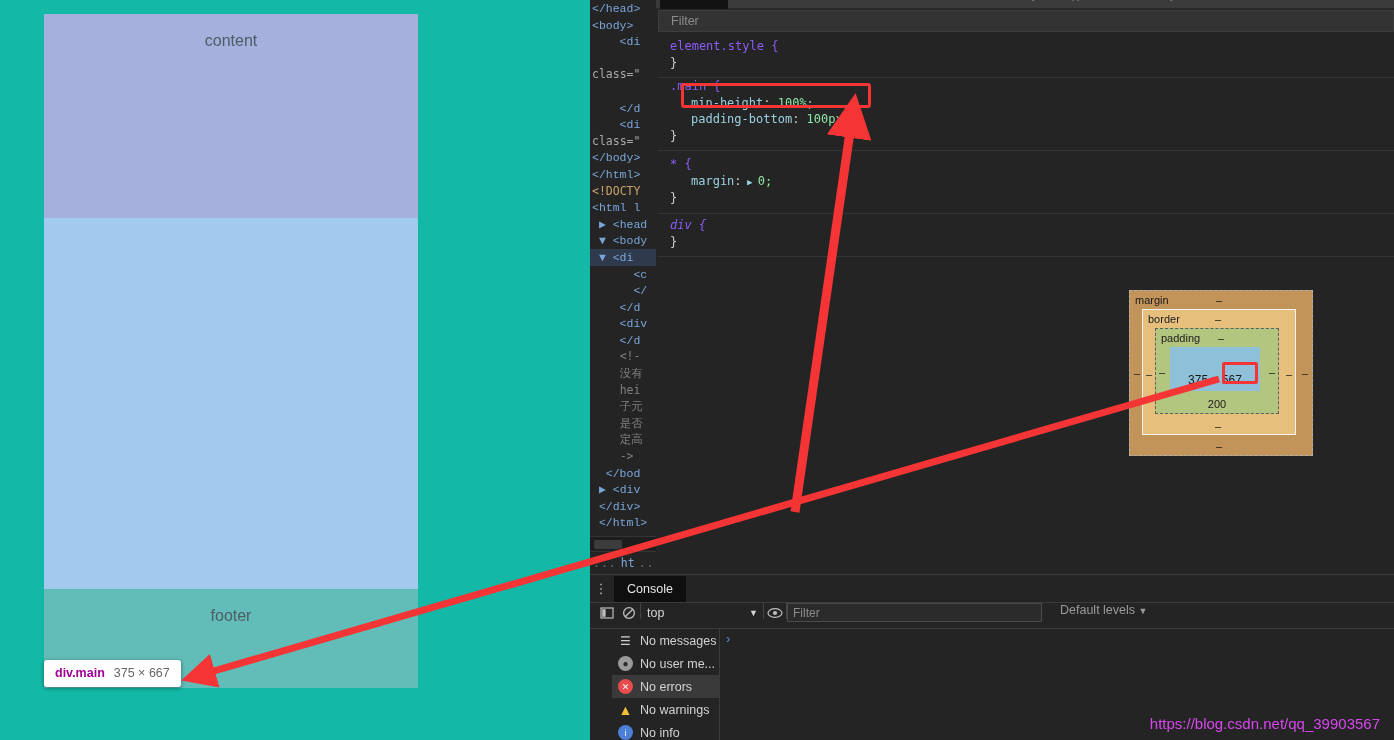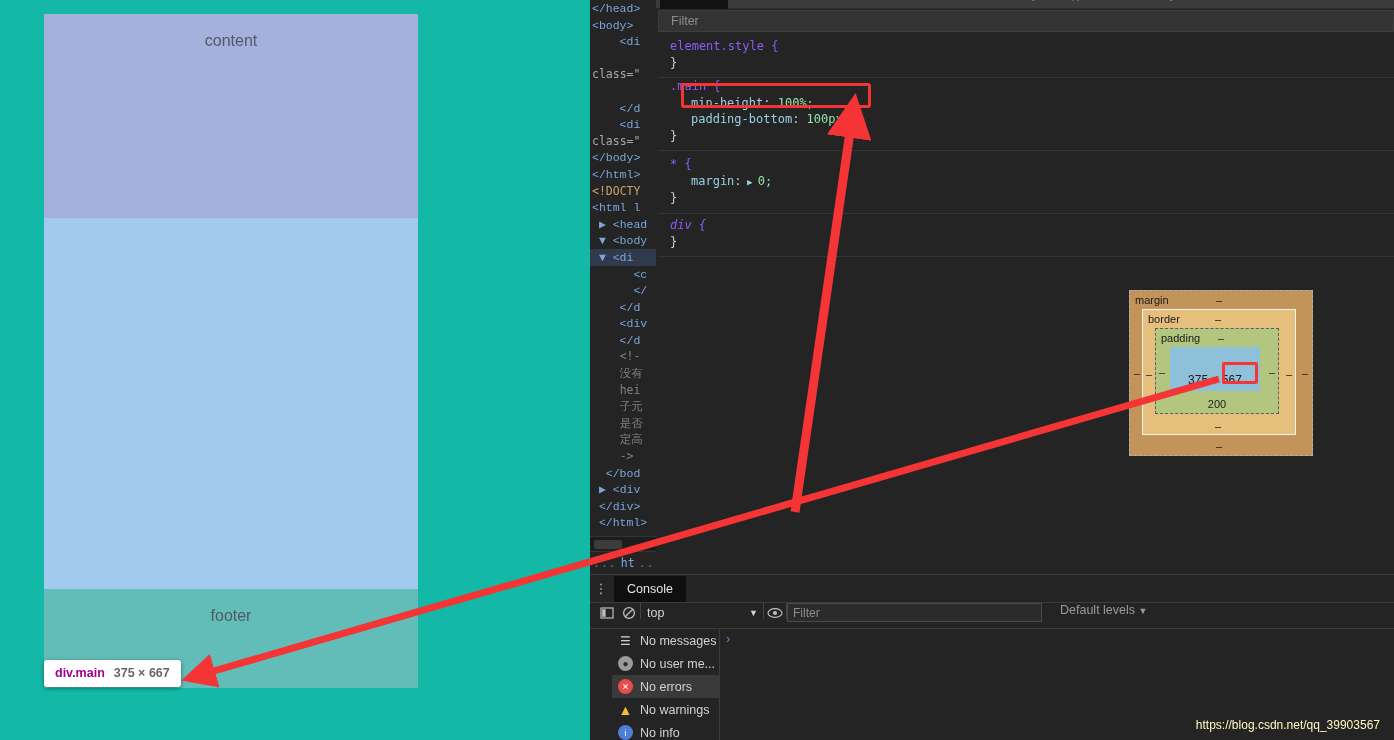--- a/index.html
+++ b/index.html
@@ -22,21 +22,21 @@
   
   #element-badge {
     position: absolute; left: 44px; top: 660px;
     background: #ffffff; border-radius: 3px;
     padding: 5px 11px 6px 11px;
     font-size: 12.5px; line-height: 16px;
     box-shadow: 0 1px 4px rgba(0,0,0,.45);
     white-space: nowrap;
   }
   #element-badge .tag { color: #a00097; font-weight: bold; }
-  #element-badge .dims { color: #666; margin-left: 9px; font-weight: bold; }
+  #element-badge .dims { color: #666; margin-left: 9px; }
 
   
   #dom-pane {
     position: absolute; left: 590px; top: 0; width: 66px; height: 536px;
     background: #242424;
     font-family: "DejaVu Sans Mono", monospace;
     font-size: 11.5px; line-height: 16.6px;
     color: #a8a8a8; overflow: hidden; padding-top: 0px;
   }
   .dom-line { white-space: pre; padding-left: 2px; height: 16.6px; }
@@ -179,21 +179,21 @@
   #console-prompt {
     position: absolute; left: 136px; top: 56px; color:#5b8dd9; font-size: 13px;
   }
 
   
   #arrows { position: absolute; left:0; top:0; width:1394px; height:740px; pointer-events:none; }
 
   
   #watermark {
     position: absolute; right: 14px; bottom: 8px;
-    color: #fef9c3; font-size: 12px; font-family: "Liberation Sans", sans-serif;
+    color: #d946ef; font-size: 15px; font-family: "Liberation Sans", sans-serif;
   }
 </style>
 </head>
 <body>
 
 <div id="root">
 
   <div id="viewport-pane">
     <div id="device-frame">
       <div id="vp-content" class="vp-section">

